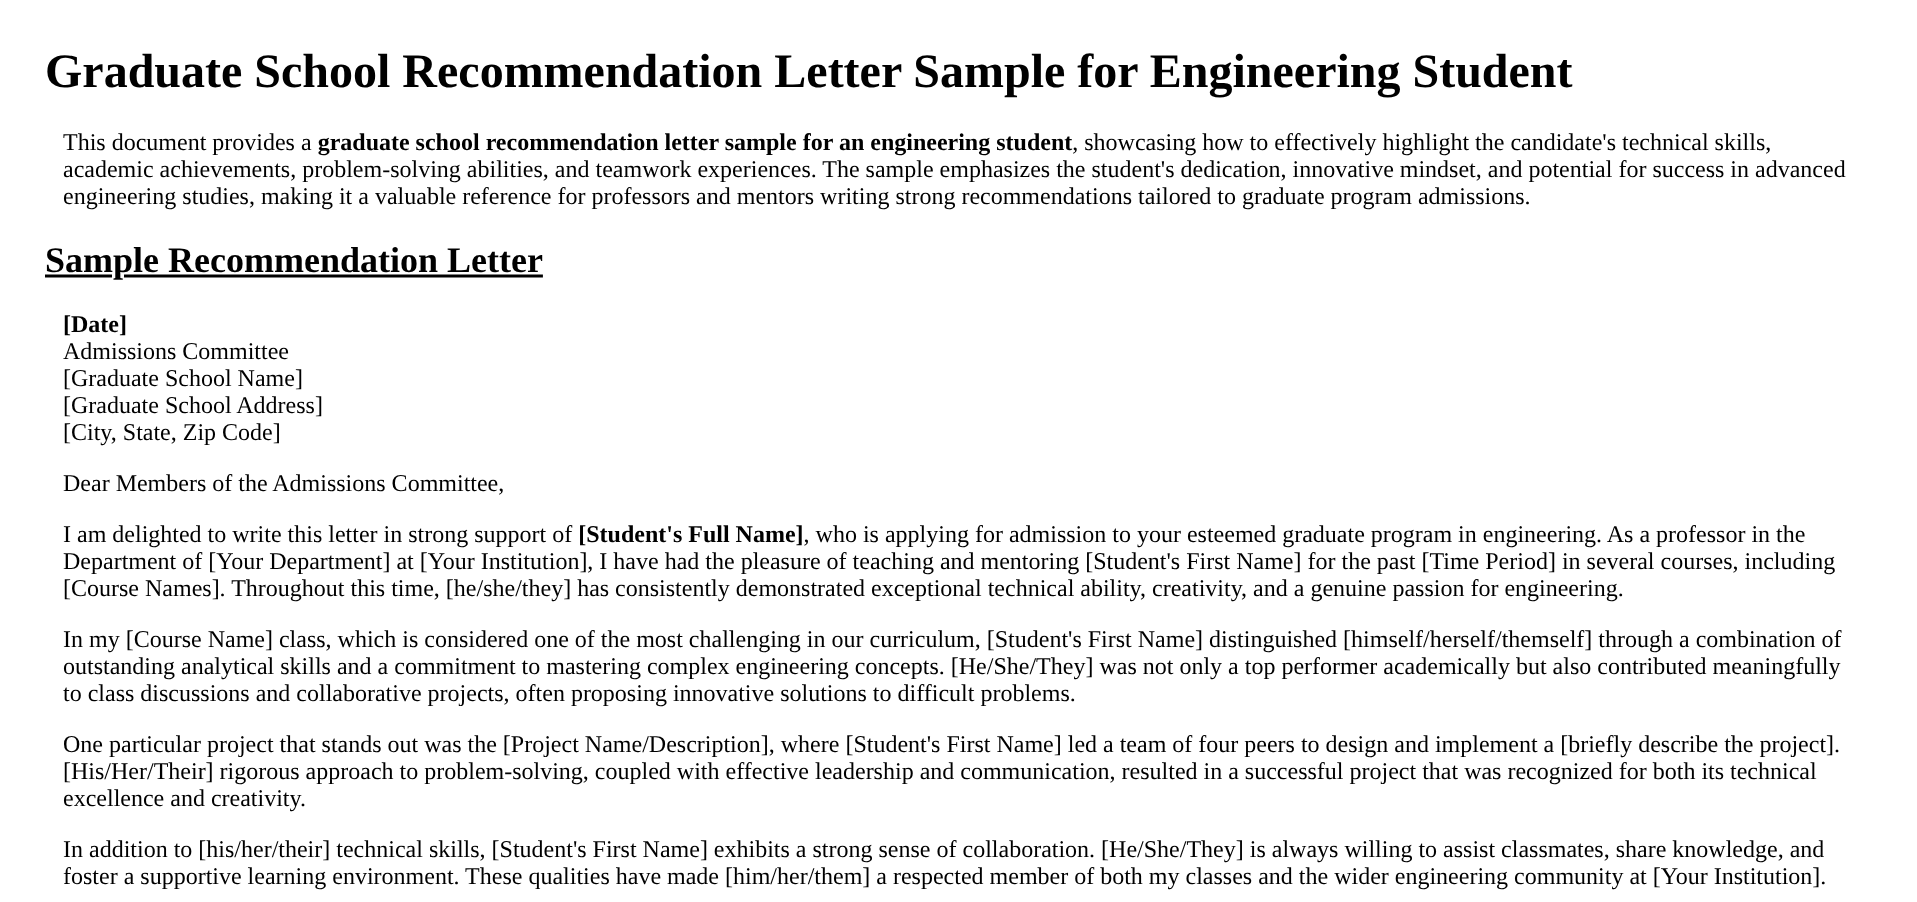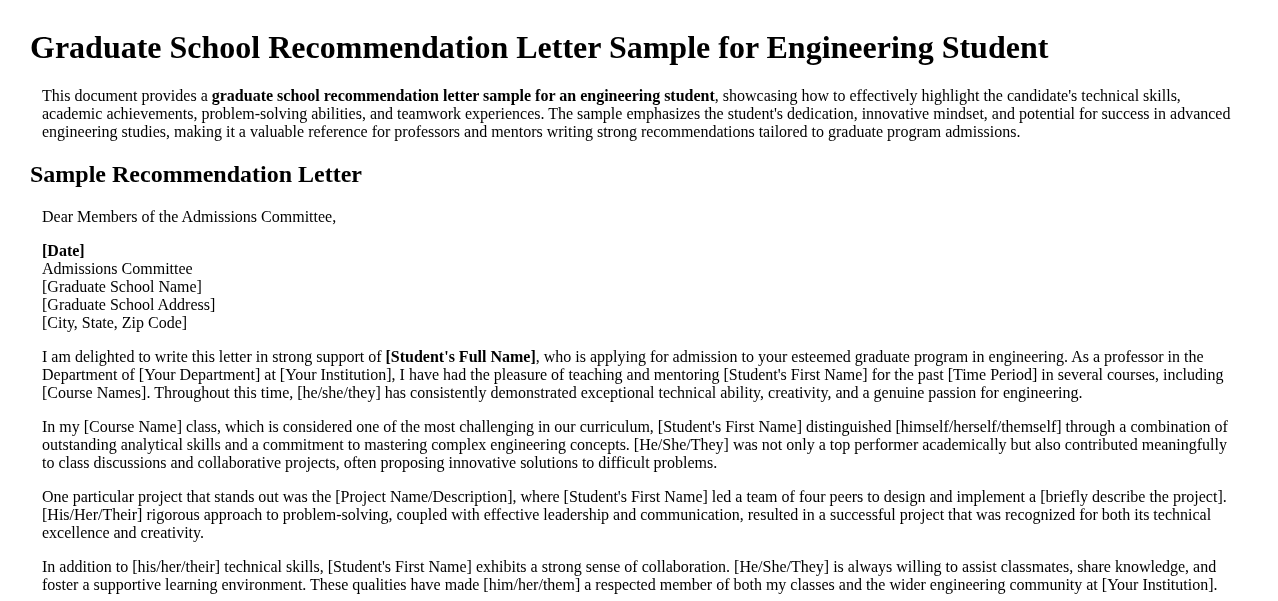--- a/index.html
+++ b/index.html
@@ -21,34 +21,35 @@
   }
   .doc-h1 {
     font-size: 32px;
     font-weight: bold;
     margin: 21px 0;
   }
   .doc-h2 {
     font-size: 24px;
     font-weight: bold;
     margin: 20px 0;
+    text-decoration: underline;
   }
   .doc-p {
     margin: 16px 12px;
   }
   .doc-p strong { font-weight: bold; }
 </style>
 </head>
 <body>
 
 <div class="page">
   <h1 class="doc-h1">Graduate School Recommendation Letter Sample for Engineering Student</h1>
   <p class="doc-p"><span>This document provides a </span><strong>graduate school recommendation letter sample for an engineering student</strong><span>, showcasing how to effectively highlight the candidate's technical skills, academic achievements, problem-solving abilities, and teamwork experiences. The sample emphasizes the student's dedication, innovative mindset, and potential for success in advanced engineering studies, making it a valuable reference for professors and mentors writing strong recommendations tailored to graduate program admissions.</span></p>
   <h2 class="doc-h2">Sample Recommendation Letter</h2>
+  <p class="doc-p"><strong>[Date]</strong><br><span>Admissions Committee</span><br><span>[Graduate School Name]</span><br><span>[Graduate School Address]</span><br><span>[City, State, Zip Code]</span></p>
   <p class="doc-p">Dear Members of the Admissions Committee,</p>
-  <p class="doc-p"><strong>[Date]</strong><br><span>Admissions Committee</span><br><span>[Graduate School Name]</span><br><span>[Graduate School Address]</span><br><span>[City, State, Zip Code]</span></p>
   <div>
       <p class="doc-p"><span>I am delighted to write this letter in strong support of </span><strong>[Student's Full Name]</strong><span>, who is applying for admission to your esteemed graduate program in engineering. As a professor in the Department of [Your Department] at [Your Institution], I have had the pleasure of teaching and mentoring [Student's First Name] for the past [Time Period] in several courses, including [Course Names]. Throughout this time, [he/she/they] has consistently demonstrated exceptional technical ability, creativity, and a genuine passion for engineering.</span></p>
       <p class="doc-p"><span>In my [Course Name] class, which is considered one of the most challenging in our curriculum, [Student's First Name] distinguished [himself/herself/themself] through a combination of outstanding analytical skills and a commitment to mastering complex engineering concepts. [He/She/They] was not only a top performer academically but also contributed meaningfully to class discussions and collaborative projects, often proposing innovative solutions to difficult problems.</span></p>
       <p class="doc-p"><span>One particular project that stands out was the [Project Name/Description], where [Student's First Name] led a team of four peers to design and implement a [briefly describe the project]. [His/Her/Their] rigorous approach to problem-solving, coupled with effective leadership and communication, resulted in a successful project that was recognized for both its technical excellence and creativity.</span></p>
       <p class="doc-p"><span>In addition to [his/her/their] technical skills, [Student's First Name] exhibits a strong sense of collaboration. [He/She/They] is always willing to assist classmates, share knowledge, and foster a supportive learning environment. These qualities have made [him/her/them] a respected member of both my classes and the wider engineering community at [Your Institution].</span></p>
     </div>
 </div>
 
 </body></html>

